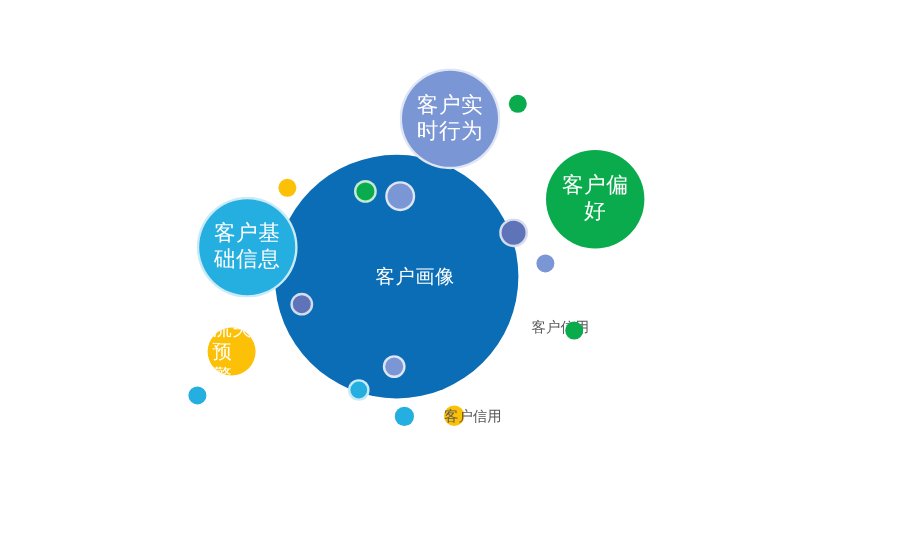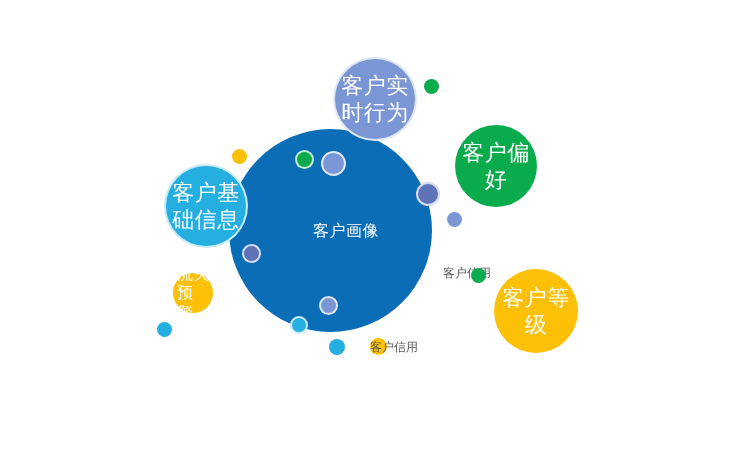--- a/index.html
+++ b/index.html
@@ -3,21 +3,21 @@
 <meta charset="utf-8">
 <style>
   html, body { margin: 0; padding: 0; background: #ffffff; }
   body { width: 756px; height: 467px; position: relative; overflow: hidden;
          font-family: "DejaVu Sans", "Liberation Sans", sans-serif; }
   .canvas { position: absolute; left: 0; top: 0; width: 756px; height: 467px; }
   .bubble { position: absolute; border-radius: 50%; box-sizing: border-box;
             display: flex; align-items: center; justify-content: center;
             text-align: center; color: #ffffff; }
   .bubble.ring { border: 2px solid rgba(255,255,255,0.75); }
-  .label { display: block; line-height: 1.25; white-space: pre-line; font-size: 22px; letter-spacing: 0.5px; }
+  .label { display: block; line-height: 1.25; white-space: pre-line; font-size: 18px; letter-spacing: 0.5px; }
   .label.small { font-size: 16px; line-height: 1.2; text-align: left; }
   .free-label { position: absolute; font-size: 12px; color: #595959; white-space: nowrap; }
 </style>
 </head>
 <body>
 
 <div class="canvas">
 
   <div class="bubble" style="left:229px; top:129px; width:203px; height:203px; background:#0a6db5;">
     <span class="label" style="font-size:16px;margin-left:31px;">客户画像</span>
@@ -38,24 +38,20 @@
   <div class="bubble" style="left:455px; top:125px; width:82px; height:82px; background:#0aab4c;">
     <span class="label">客户偏
 好</span>
   </div>
 
   <div class="bubble ring" style="left:164px; top:164px; width:84px; height:84px; background:#25aee0;">
     <span class="label">客户基
 础信息</span>
   </div>
 
-  <div class="bubble" style="left:494px; top:269px; width:84px; height:84px; background:#fcc006;">
-    <span class="label">客户等
-级</span>
-  </div>
 
 
   <div class="bubble" style="left:173px; top:273px; width:40px; height:40px; background:#fcc006; overflow:hidden; justify-content:flex-start; padding-left:4px;">
     <span class="label small">流失预
 警</span>
   </div>
 
   <div class="bubble" style="left:424px; top:79px; width:15px; height:15px; background:#0aab4c;"></div>
   <div class="bubble" style="left:232px; top:149px; width:15px; height:15px; background:#fcc006;"></div>
   <div class="bubble" style="left:447px; top:212px; width:15px; height:15px; background:#7b96d4;"></div>

